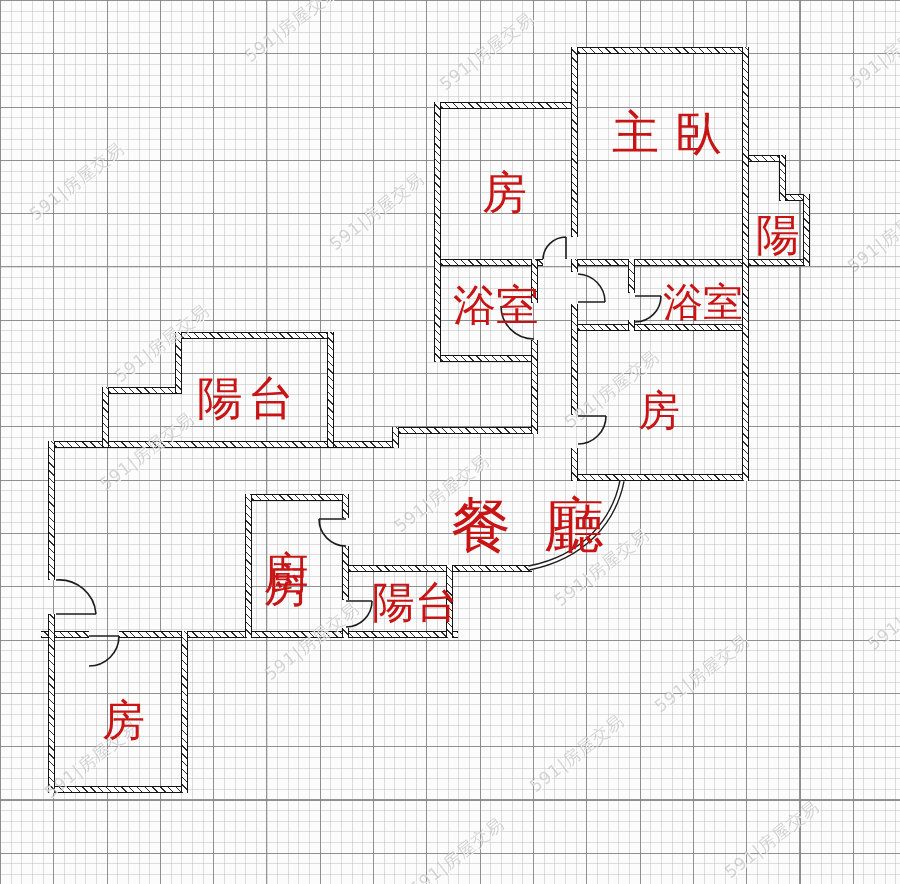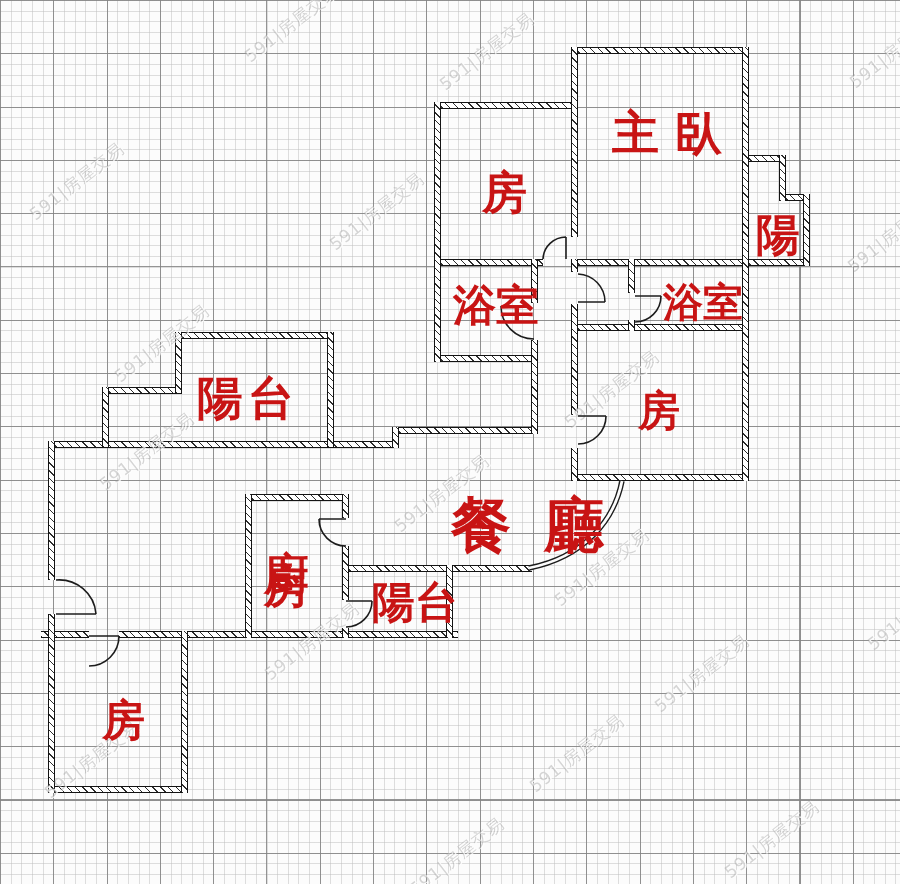--- a/index.html
+++ b/index.html
@@ -14,21 +14,21 @@
     font-family:"DejaVu Sans", sans-serif;
   }
   .wall{
     position:absolute;box-sizing:border-box;background-color:#ffffff;
     background-image:repeating-linear-gradient(45deg,#2d2d2d 0px,#2d2d2d 1px,transparent 1px,transparent 5.5px);
   }
   .wall.h{border-top:1.6px solid #141414;border-bottom:1.6px solid #141414;}
   .wall.v{border-left:1.6px solid #141414;border-right:1.6px solid #141414;}
   .room-label{
     position:absolute;color:#c81414;line-height:1.05;white-space:nowrap;
-    font-family:"DejaVu Serif","DejaVu Sans",serif;z-index:5;font-weight:bold;
+    font-family:"DejaVu Serif","DejaVu Sans",serif;z-index:5;
   }
   .vertical-label{writing-mode:vertical-rl;text-orientation:upright;}
   .wm{
     position:absolute;color:rgba(158,158,158,0.42);font-size:17px;letter-spacing:1px;
     transform:rotate(-38deg);white-space:nowrap;z-index:2;
     text-shadow:1px 1px 0 rgba(255,255,255,0.85);
   }
   svg.overlay{position:absolute;left:0;top:0;z-index:4;pointer-events:none;}
 </style>
 </head>

